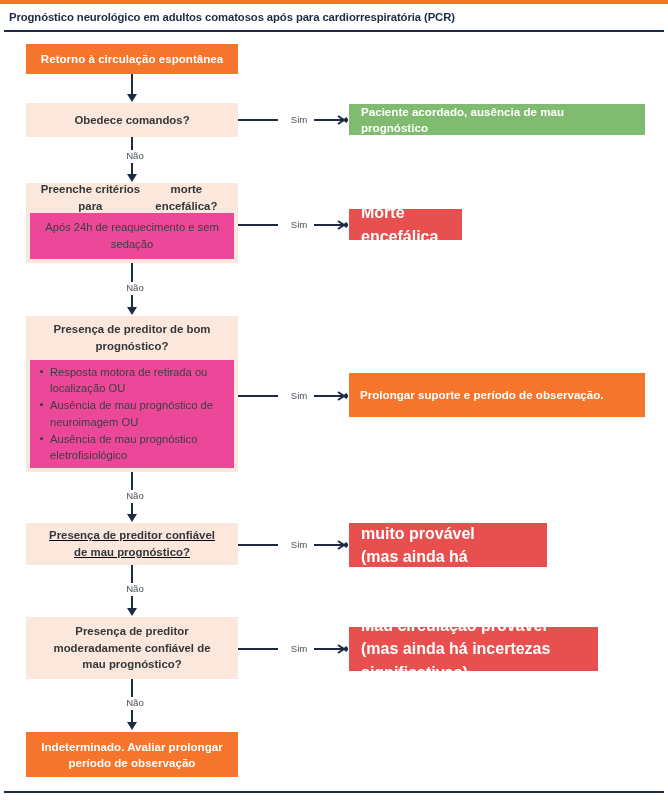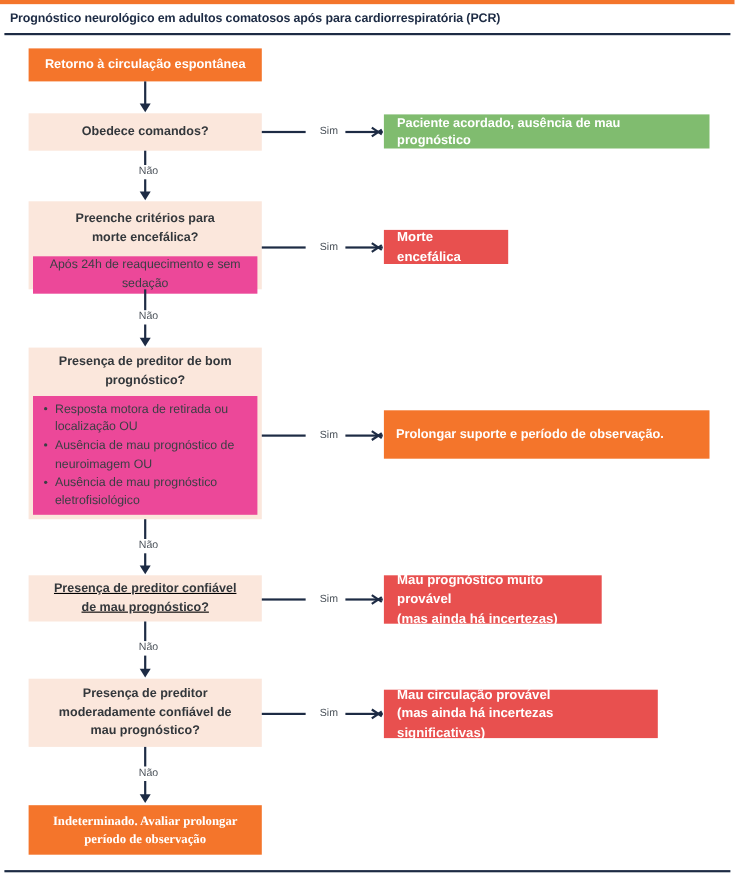--- a/index.html
+++ b/index.html
@@ -92,21 +92,21 @@
     line-height: 1.38;
     padding: 4px 12px;
   }
   .node-red {
     background: #E8504F;
     color: #ffffff;
     font-weight: bold;
     display: flex;
     align-items: center;
     text-align: left;
-    font-size: 12px;
+    font-size: 16px;
     line-height: 1.45;
     padding: 4px 12px;
   }
   
   .decision {
     position: absolute;
     background: #FBE7DC;
     box-sizing: border-box;
     display: flex;
     flex-direction: column;
@@ -244,21 +244,21 @@
     <div class="node node-green" style="left:349px; top:72px; width:296px; height:31px;">
       <span>Paciente acordado, ausência de mau prognóstico</span>
     </div>
 
     <div class="vline" style="left:131px; top:105px; width:2px; height:14px;"></div>
     <div class="edge-label" style="left:113px; top:118px; width:38px;">Não</div>
     <div class="vline" style="left:131px; top:131px; height:13px;"></div>
     <div class="arrow-down" style="left:127px; top:142px;"></div>
 
     <div class="decision" style="left:26px; top:151px; width:212px; height:80px;">
-      <div class="decision-head" style="height:50px; flex-direction:column;">
+      <div class="decision-head" style="height:30px; ">
         <div>Preenche critérios para</div>
         <div>morte encefálica?</div>
       </div>
       <div class="decision-body">
         <div class="body-plain">Após 24h de reaquecimento e sem sedação</div>
       </div>
     </div>
 
     <div class="hline" style="left:238px; top:192px; width:40px;"></div>
     <div class="edge-label" style="left:278px; top:187px; width:36px;">Sim</div>
@@ -340,21 +340,21 @@
     <div class="node node-red" style="left:349px; top:595px; width:249px; height:44px; flex-direction:column; align-items:flex-start; justify-content:center;">
       <span>Mau circulação provável</span>
       <span>(mas ainda há incertezas significativas)</span>
     </div>
 
     <div class="vline" style="left:131px; top:647px; height:18px;"></div>
     <div class="edge-label" style="left:113px; top:665px; width:38px;">Não</div>
     <div class="vline" style="left:131px; top:678px; height:14px;"></div>
     <div class="arrow-down" style="left:127px; top:690px;"></div>
 
-    <div class="node node-orange" style="left:26px; top:700px; width:212px; height:45px; flex-direction:column;font-family:Liberation Serif, serif;">
+    <div class="node node-orange" style="left:26px; top:700px; width:212px; height:45px; flex-direction:column;">
       <span>Indeterminado. Avaliar prolongar</span>
       <span>período de observação</span>
     </div>
 
   </div>
 
   <div class="rule rule-bottom"></div>
 </div>
 
 </body></html>

